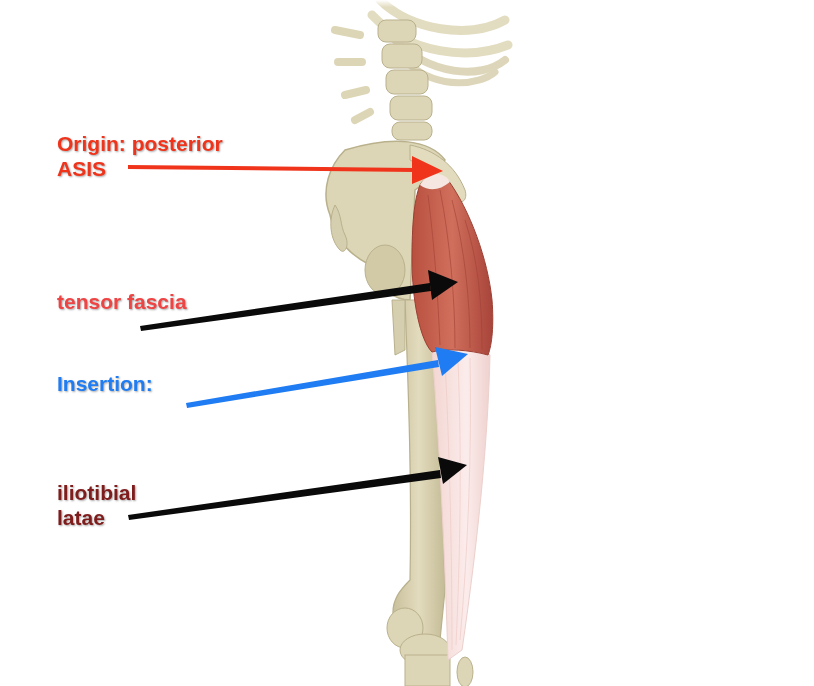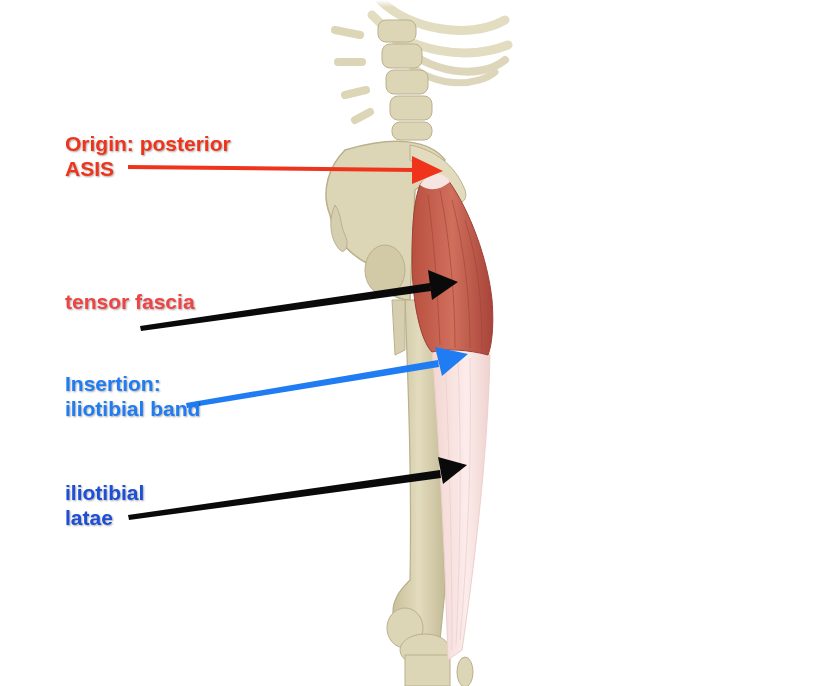--- a/index.html
+++ b/index.html
@@ -7,21 +7,21 @@
   #art { position: absolute; left: 0; top: 0; width: 814px; height: 686px; }
   .label {
     position: absolute;
     font-family: "Liberation Sans", sans-serif;
     font-weight: bold;
     font-size: 21px;
     line-height: 25px;
     text-shadow: 1px 1px 2px rgba(0,0,0,0.35);
     white-space: nowrap;
   }
-  .label span { display: block; margin-left: 8px; }
+  .label span { display: block; }
 </style>
 </head>
 <body>
 
 <svg id="art" viewBox="0 0 814 686" xmlns="http://www.w3.org/2000/svg">
   <defs>
     <linearGradient id="fade" x1="0" y1="0" x2="0" y2="1">
       <stop offset="0" stop-color="#ffffff" stop-opacity="1"></stop>
       <stop offset="0.12" stop-color="#ffffff" stop-opacity="0"></stop>
     </linearGradient>
@@ -114,19 +114,18 @@
   <span>Origin: posterior</span>
   <span>ASIS</span>
 </div>
 
 <div class="label" style="left:57px; top:289px; color:#ef4444;">
   <span>tensor fascia</span>
 </div>
 
 <div class="label" style="left:57px; top:371px; color:#1f7cf2;">
   <span>Insertion:</span>
-  <span>iliotibial band</span>
 </div>
 
-<div class="label" style="left:57px; top:480px; color:#1d4ed8;">
+<div class="label" style="left:57px; top:480px; color:#7f1d1d;">
   <span>iliotibial</span>
   <span>latae</span>
 </div>
 
 </body></html>

